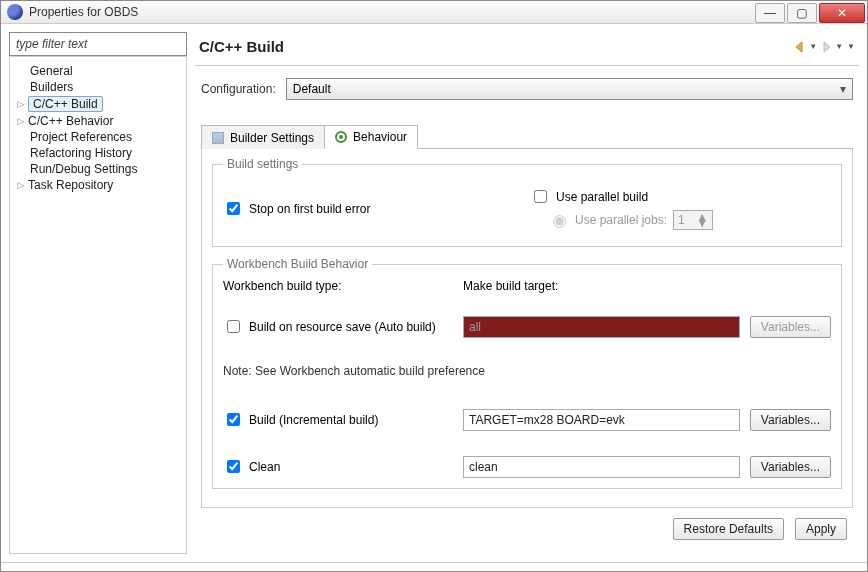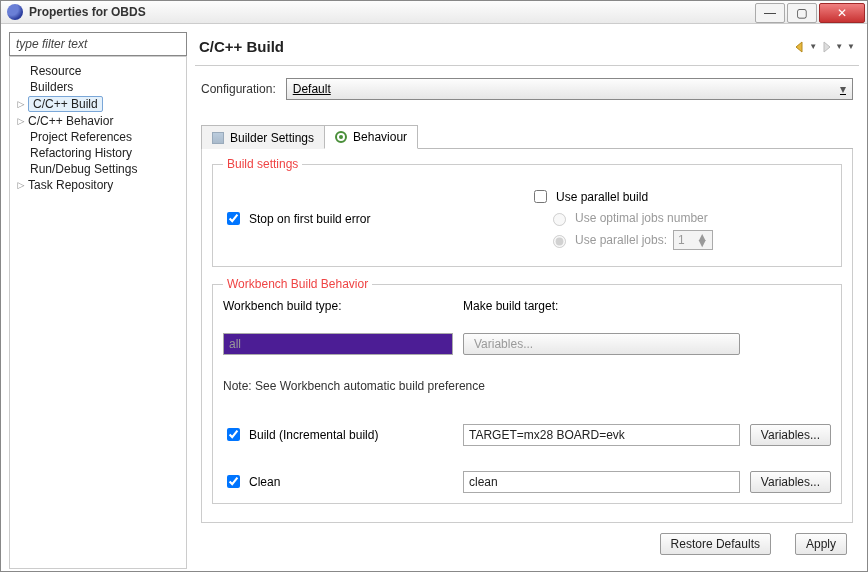--- a/index.html
+++ b/index.html
@@ -1,63 +1,63 @@
 <!DOCTYPE html>
 <html><head>
 <meta charset="utf-8">
 <style>
 * { box-sizing: border-box; font-family: "Segoe UI", Tahoma, sans-serif; font-size: 12px; }
 body { margin: 0; background: #fff; }
 .window { width: 868px; height: 572px; border: 1px solid #888; display: flex; flex-direction: column; background: #fff; }
 .titlebar { height: 30px; background: linear-gradient(#fdfdfd,#eaeaea); display: flex; align-items: center; border-bottom: 1px solid #ccc; }
 .titlebar .eclipse-icon { width: 16px; height: 16px; margin: 0 6px; background: radial-gradient(circle at 30% 30%, #6a7fd6 40%, #2c3e9e 70%); border-radius: 50%; }
-.titlebar .title { flex: 1; color: #333; font-weight: bold; }
+.titlebar .title { flex: 1; color: #333; }
 .win-btns { display: flex; height: 100%; align-items: flex-start; }
 .win-btn { width: 30px; height: 20px; margin-top: 2px; margin-right: 2px; border: 1px solid #aaa; background: #f4f4f4; display:flex; align-items:center; justify-content:center; color:#333; border-radius: 2px;}
 .win-btn.close { background: linear-gradient(#f08080,#c83232); color:#fff; width: 46px; border-color:#a02828;}
 .content { flex: 1; display: flex; padding: 8px; gap: 8px; }
 .sidebar { width: 178px; display:flex; flex-direction:column; gap:0; }
 .filter { border:1px solid #888; padding:4px 6px; color:#444; font-style: italic; }
 .tree { border:1px solid #ccc; flex:1; padding: 6px 4px; overflow:auto; }
 .tree .item { display:flex; align-items:center; gap:2px; padding:1px 2px; white-space:nowrap; color:#222; }
 .tree .arrow { width:10px; color:#888; font-size:9px; display:inline-block; text-align:center;}
 .tree .indent1 { padding-left: 16px; }
 .tree .selected { border:1px solid #7aa7d8; background:#e5f1fb; border-radius:2px; padding:0 4px; }
 .main { flex:1; display:flex; flex-direction:column; }
 .main-header { display:flex; align-items:center; border-bottom:1px solid #ccc; padding: 6px 4px 10px 4px; }
 .main-title { font-size:15px; font-weight:bold; flex:1; color:#222; }
 .nav-arrow { width:14px; height:14px; margin:0 2px; display:inline-block; }
 .main-body { flex:1; padding: 12px 6px 4px 6px; display:flex; flex-direction:column; }
 .config-row { display:flex; align-items:center; gap:10px; margin-bottom: 24px; }
 .label { color:#333; }
-.select { flex:1; border:1px solid #888; background:linear-gradient(#fdfdfd,#e6e6e6); padding:3px 6px; display:flex; align-items:flex-end;text-decoration:underline; }
+.select { flex:1; border:1px solid #888; background:linear-gradient(#fdfdfd,#e6e6e6); padding:3px 6px; display:flex; align-items:flex-end; }
 .select .sel-text { flex:1; }
 .select .chev { color:#555; }
 .btn { border:1px solid #999; background:linear-gradient(#fdfdfd,#e8e8e8); padding:3px 10px; color:#222; border-radius:2px; white-space:nowrap; }
 .btn.disabled { color:#9a9a9a; }
 .tabs { display:flex; border-bottom:1px solid #bbb; }
 .tab { border:1px solid #bbb; border-bottom:none; padding:4px 10px; display:flex; align-items:center; gap:6px; background:#f2f2f2; margin-right:-1px; position:relative; top:1px;}
 .tab.active { background:#fff; border-bottom:1px solid #fff; }
 .tab .ticon { width:12px; height:12px; }
 .tab .ticon.doc { background:linear-gradient(#bcd, #abc); border:1px solid #9ab;}
 .tab .ticon.radio { border:2px solid #4a8f3a; border-radius:50%; position:relative;}
 .tab .ticon.radio::after { content:""; position:absolute; inset:2px; background:#4a8f3a; border-radius:50%; }
 .panel { border:1px solid #ccc; border-top:none; padding:8px 10px; }
 fieldset { border:1px solid #ccc; margin: 0 0 10px 0; padding:8px 10px; }
-legend { color:#ef4444; padding:0 4px; }
+legend { color:#737373; padding:0 4px; }
 .row { display:flex; align-items:center; gap:6px; margin:4px 0; }
 .half { flex:1; }
 input[type=checkbox]{ width:13px; height:13px; }
 input[type=radio]{ width:13px; height:13px; }
 .txt { border:1px solid #aaa; padding:3px 5px; flex:1; background:#fff; color:#222;}
-.txt.disabled { background:#4c1d95; color:#999; }
+.txt.disabled { background:#7f1d1d; color:#999; }
 .spinner { width:40px; border:1px solid #aaa; background:#f3f3f3; color:#999; padding:2px 4px; display:flex; align-items:center; }
 .spinner .sbtns { margin-left:auto; display:flex; flex-direction:column; font-size:7px; line-height:6px; color:#999;}
 .muted { color:#9a9a9a; }
-.bottom-btns { display:flex; justify-content:flex-end; gap:24px; padding:10px 6px;align-items:center; }
+.bottom-btns { display:flex; justify-content:flex-end; gap:11px; padding:10px 6px;align-items:center; }
 .footer { border-top:1px solid #ccc; padding:10px 14px; display:flex; align-items:center; }
 .help { width:18px; height:18px; border:1px solid #88a; border-radius:50%; color:#557; display:flex; align-items:center; justify-content:center; font-size:11px;}
 .footer .spacer{flex:1;}
 .footer .btn { padding:4px 28px; }
 .footer .btn.primary { border:1px solid #2e77c8; background:linear-gradient(#f6fbff,#dbeeff);}
 .grid3 { display:grid; grid-template-columns: 230px 1fr auto; gap:20px 10px; align-items:center;}
 .note { margin:4px 0 8px 0; color:#333; }
 </style>
 </head>
 <body>
@@ -71,21 +71,21 @@
       <div class="win-btn">▢</div>
       <div class="win-btn close">✕</div>
     </div>
   </div>
 
   <div class="content">
     <div class="sidebar">
       <div class="filter">type filter text</div>
       <div class="tree">
         <div class="item indent1">
-            <span>Resource</span>
+            <span>General</span>
           </div>
         <div class="item indent1">
             <span>Builders</span>
           </div>
         <div class="item">
             <span class="arrow">▷</span>
             <span class="selected">C/C++ Build</span>
           </div>
         <div class="item">
             <span class="arrow">▷</span>
@@ -148,24 +148,20 @@
               <div class="half row">
                 <input type="checkbox" checked="" style="">
                 <span>Stop on first build error</span>
               </div>
               <div class="half">
                 <div class="row">
                   <input type="checkbox" style="">
                   <span>Use parallel build</span>
                 </div>
                 <div class="row" style="padding-left:18px;">
-                  <input type="radio" disabled="" style="">
-                  <span class="muted">Use optimal jobs number</span>
-                </div>
-                <div class="row" style="padding-left:18px;">
                   <input type="radio" disabled="" checked="" style="">
                   <span class="muted">Use parallel jobs:</span>
                   <div class="spinner">
                     <span>1</span>
                     <span class="sbtns">
                         <span>▲</span>
                         <span>▼</span>
                       </span>
                   </div>
                 </div>
@@ -173,20 +169,24 @@
             </div>
           </fieldset>
 
           <fieldset>
             <legend>Workbench Build Behavior</legend>
             <div class="grid3">
               <div>Workbench build type:</div>
               <div>Make build target:</div>
               <div></div>
 
+              <div class="row">
+                <input type="checkbox" style="">
+                <span>Build on resource save (Auto build)</span>
+              </div>
               <input class="txt disabled" disabled="" value="all" style="">
               <div class="btn disabled">Variables...</div>
 
               <div class="note" style="grid-column:1 / span 3;">Note: See Workbench automatic build preference</div>
 
               <div class="row">
                 <input type="checkbox" checked="" style="">
                 <span>Build (Incremental build)</span>
               </div>
               <input class="txt" value="TARGET=mx28 BOARD=evk" style="">

